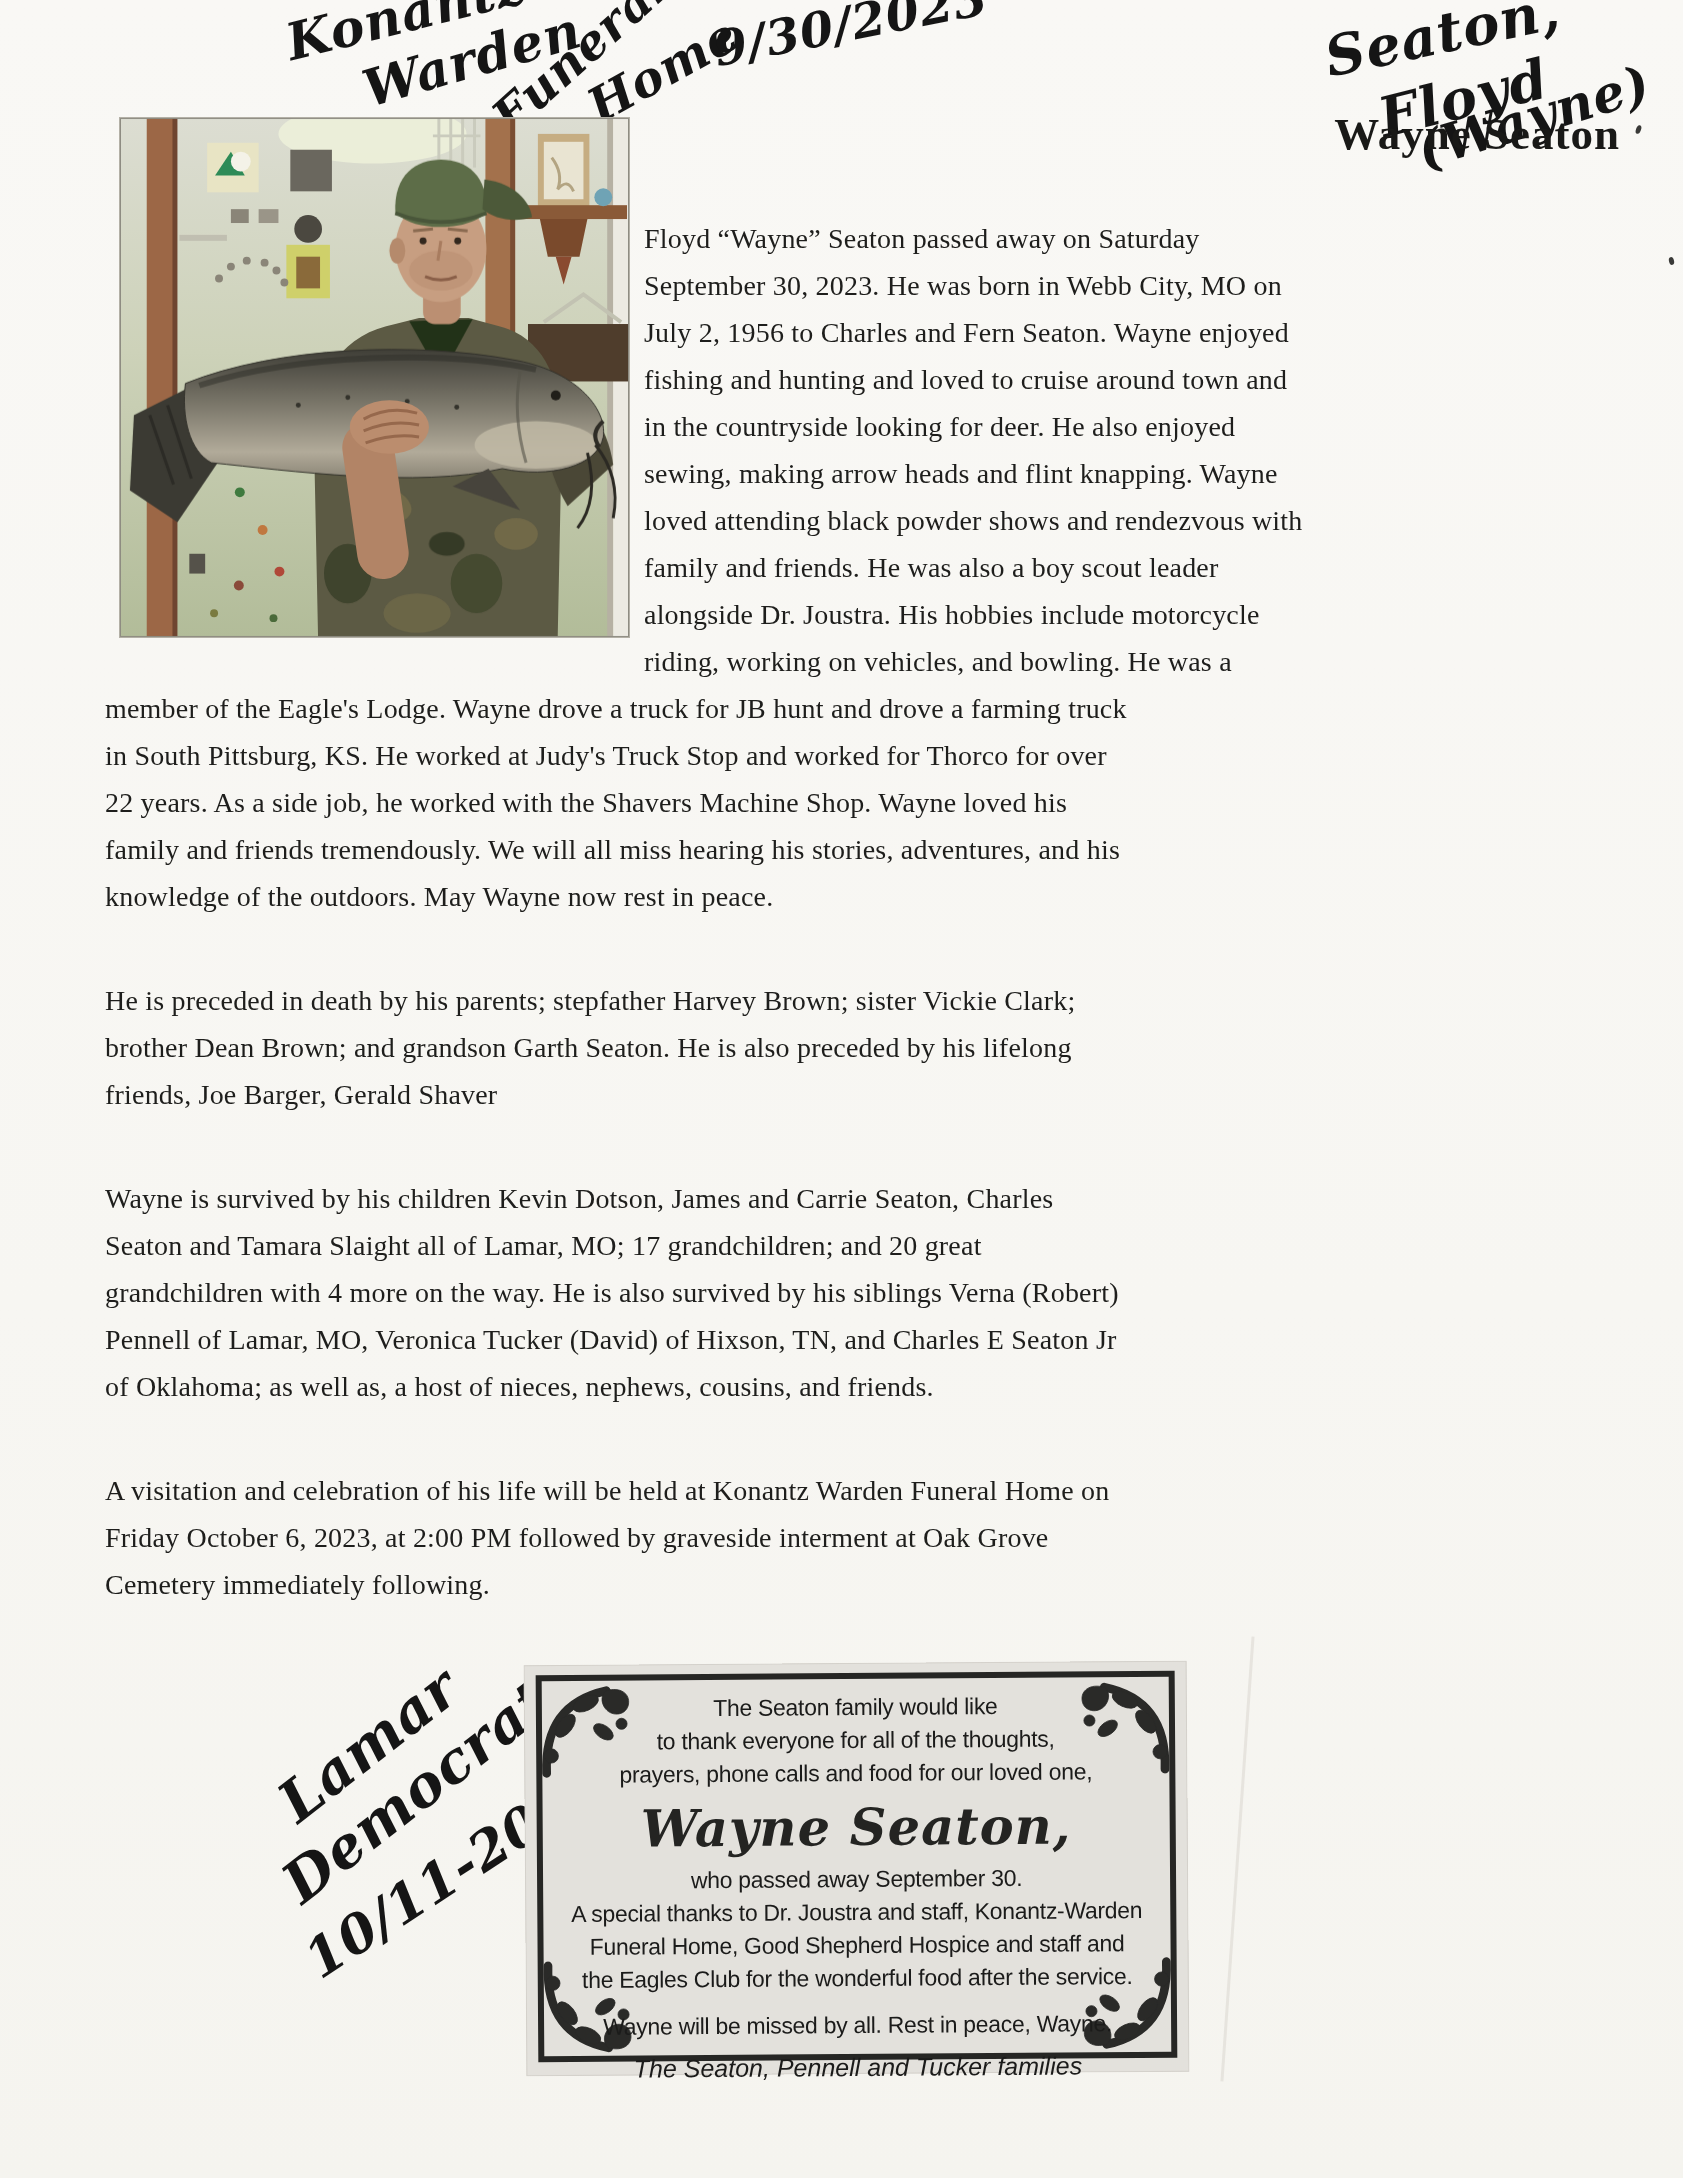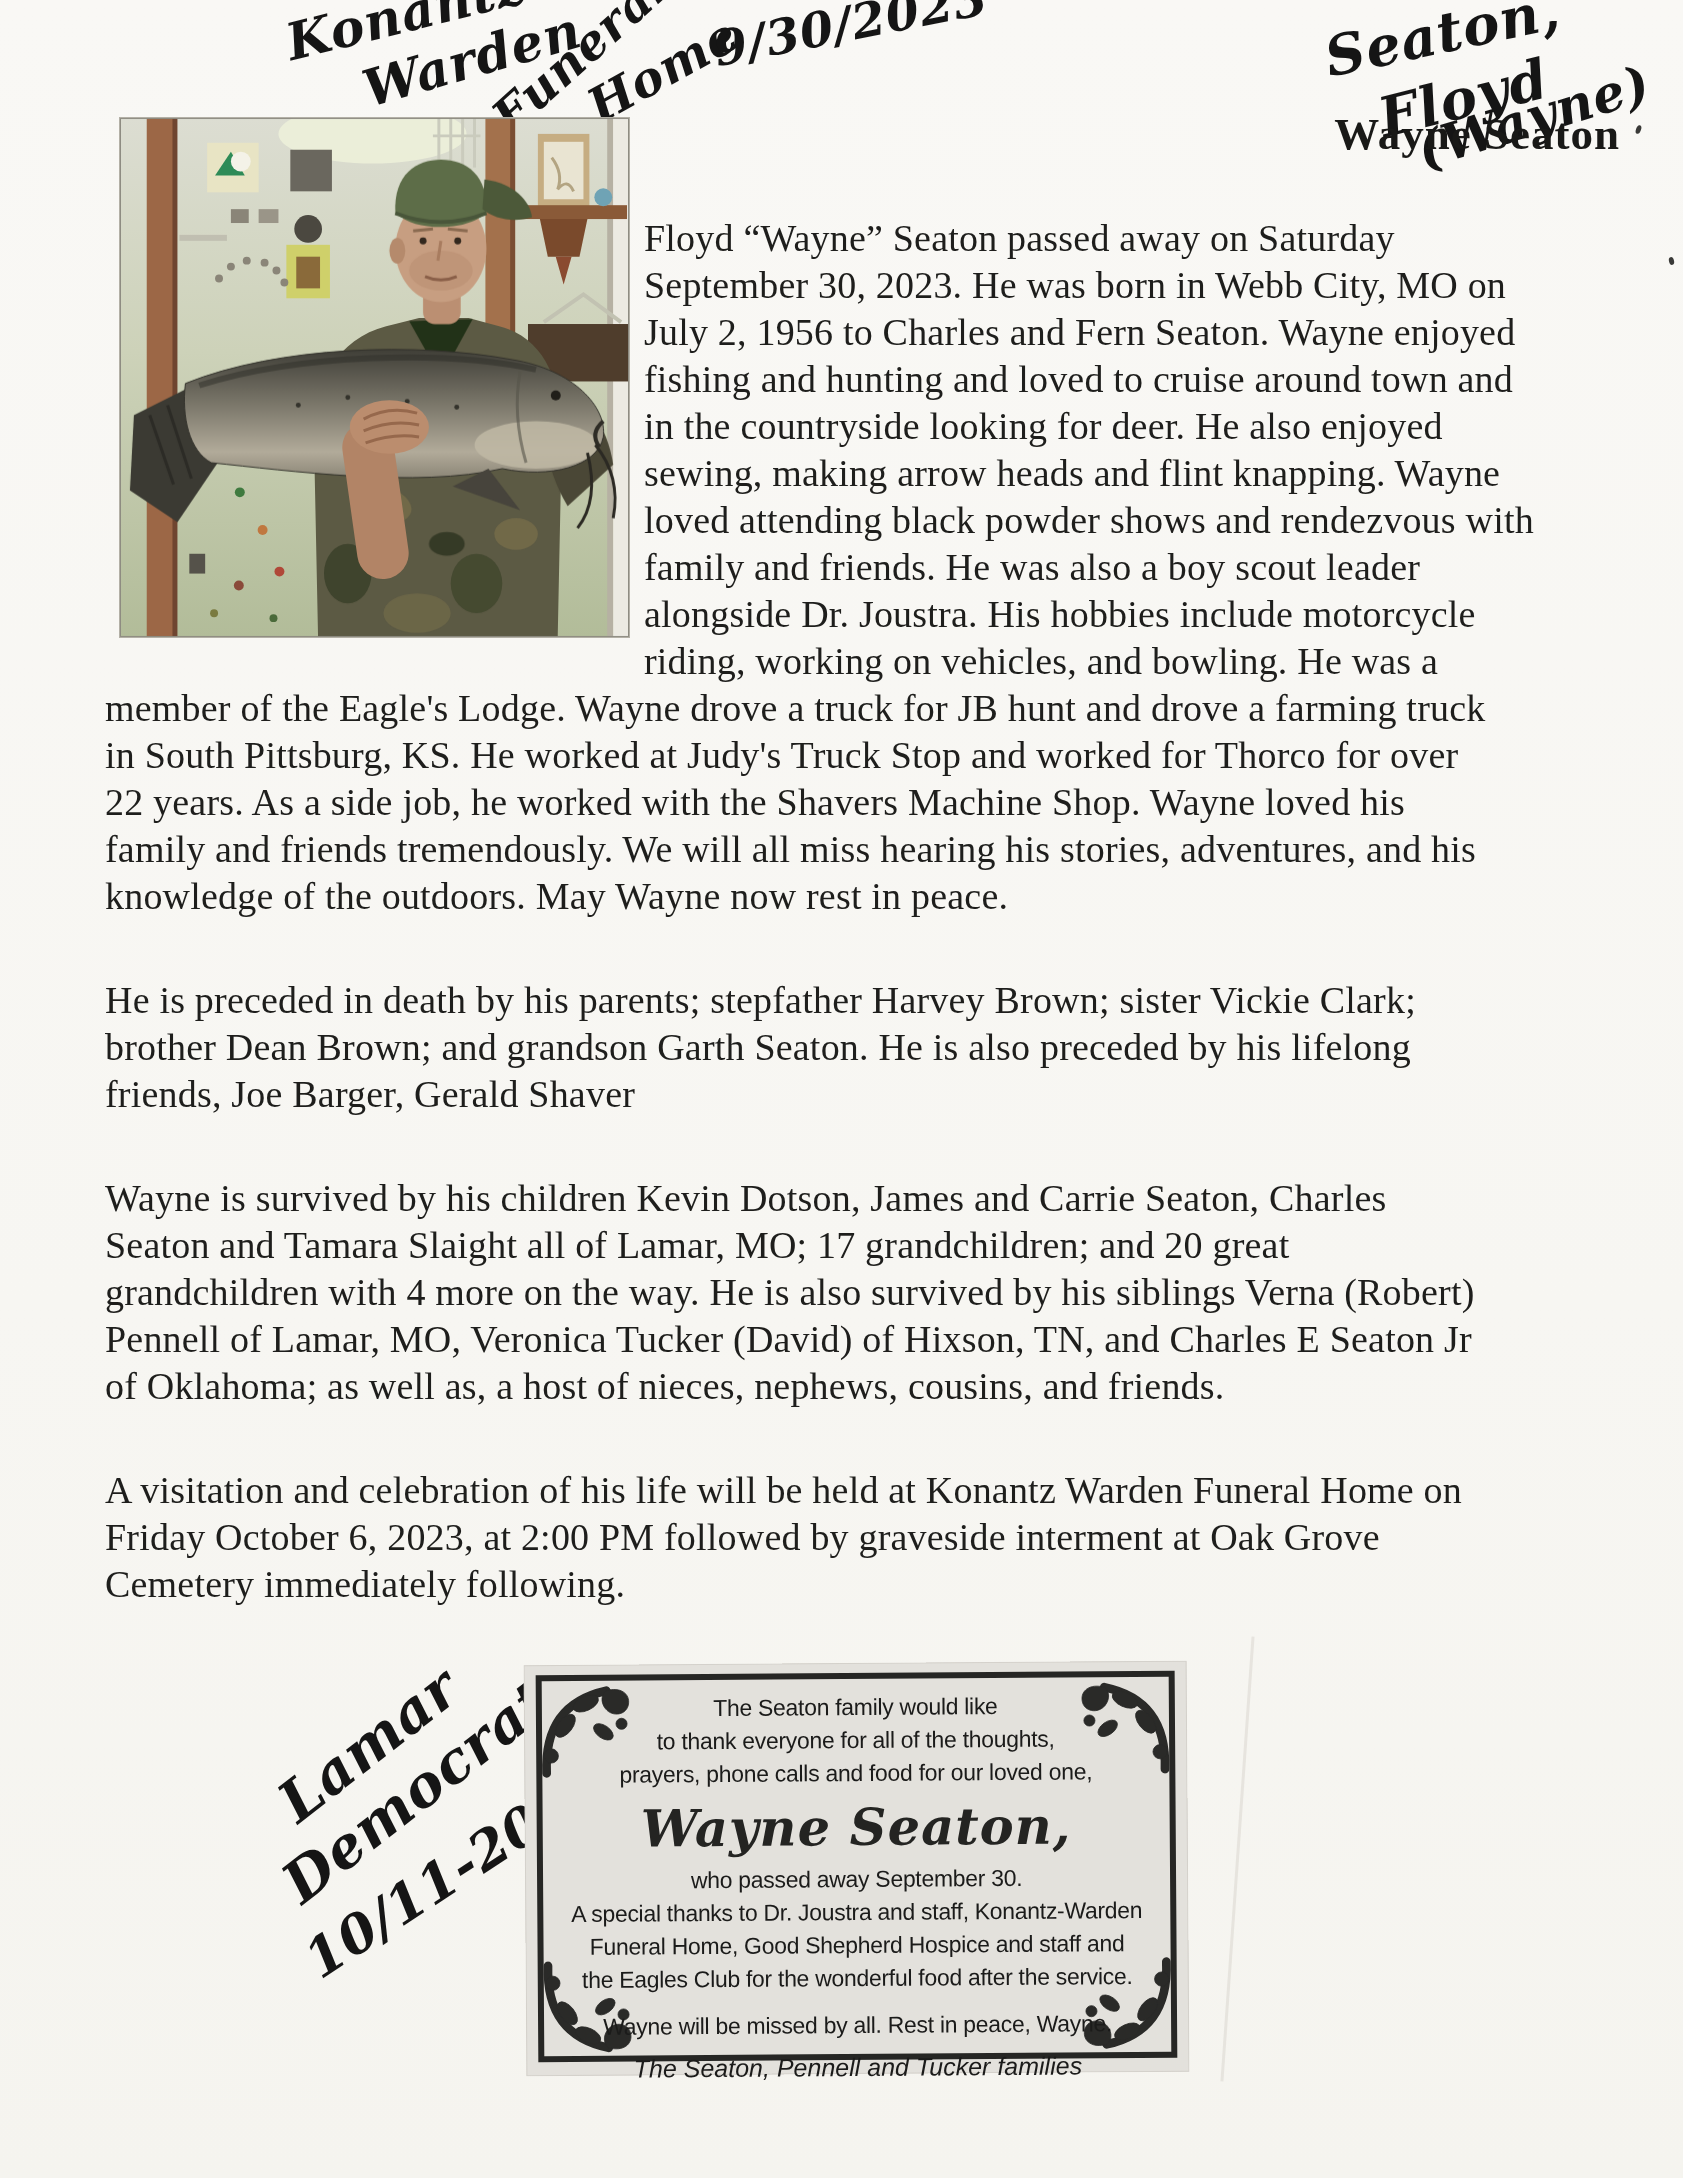--- a/index.html
+++ b/index.html
@@ -20,21 +20,21 @@
   .hw-wayne{left:1410px;top:123px;font-size:51px;transform:rotate(-17deg);}
   .hw-lamar{left:265px;top:1782px;font-size:57px;transform:rotate(-38deg);}
   .hw-democrat{left:269px;top:1863px;font-size:57px;transform:rotate(-38deg);}
   .hw-date-bottom{left:293px;top:1938px;font-size:53px;transform:rotate(-33deg);}
 
   
   .obituary{position:absolute;left:105px;top:94px;width:1515px;}
   .photo-spacer{float:left;width:539px;height:564px;}
   .obit-title{font-family:"Liberation Serif",serif;font-weight:700;font-size:45px;
               line-height:81px;margin:0 0 40px 0;letter-spacing:1px;color:#191917;text-align:right;}
-  .para{font-size:38px;line-height:47px;margin:0 0 57px 0;white-space:pre-line;
+  .para{font-size:28px;line-height:47px;margin:0 0 57px 0;white-space:pre-line;
         color:#1e1e1c;letter-spacing:0.2px;}
 
   
   .photo{position:absolute;left:120px;top:118px;width:509px;height:519px;
          outline:1px solid #b3b0a6;background:#d8dacd;}
   .photo svg{display:block;}
 
   
   .speck{position:absolute;background:#3a3a38;border-radius:50%;}
   .speck-1{left:1636px;top:125px;width:5px;height:9px;transform:rotate(20deg);}

